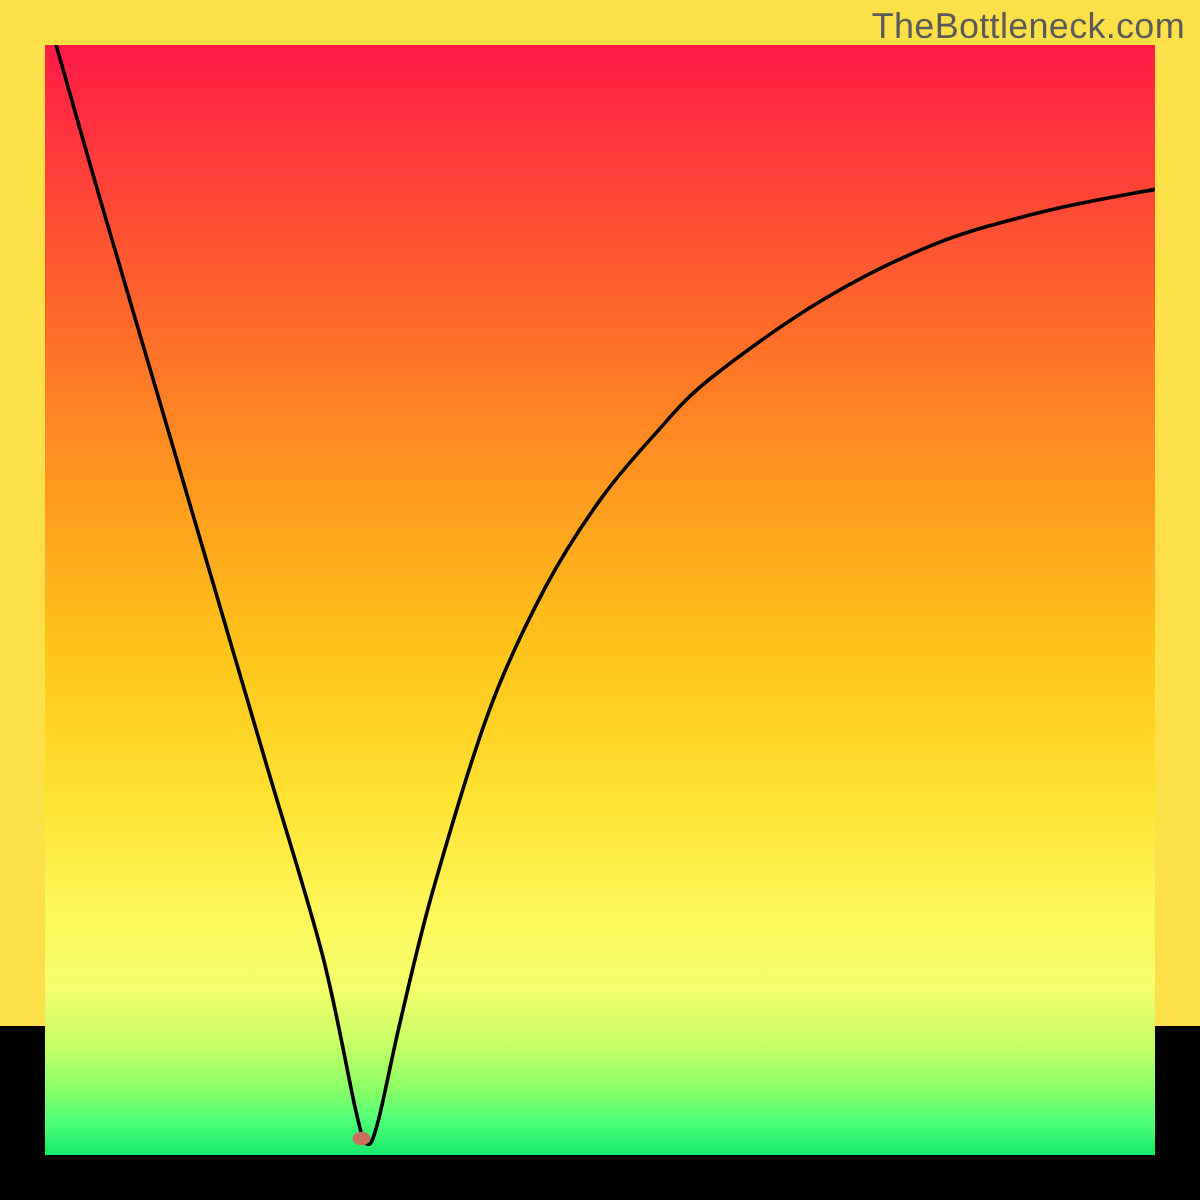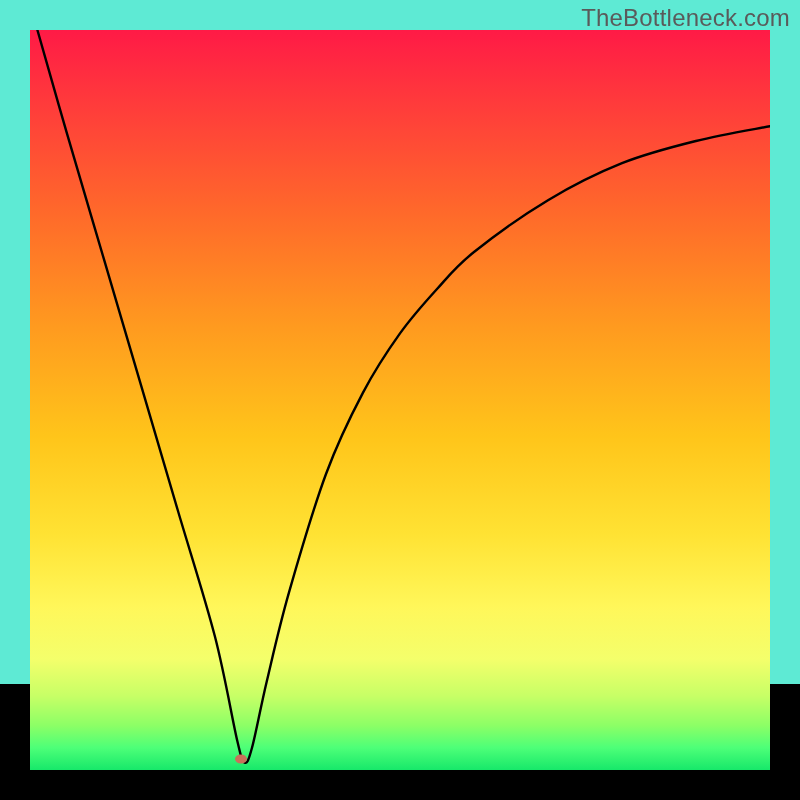--- a/index.html
+++ b/index.html
@@ -10,21 +10,21 @@
     background: #000;
     overflow: hidden;
     font-family: Arial, Helvetica, sans-serif;
   }
   .frame {
     position: absolute;
     top: 0;
     left: 0;
     width: 800px;
     height: 684px;
-    background: #5eead4;
+    background: #fde047;
     text-align: right;
   }
   .plot {
     position: absolute;
     top: 30px;
     left: 30px;
     width: 740px;
     height: 740px;
     background: linear-gradient(to bottom,
       #ff1a46 0%,

